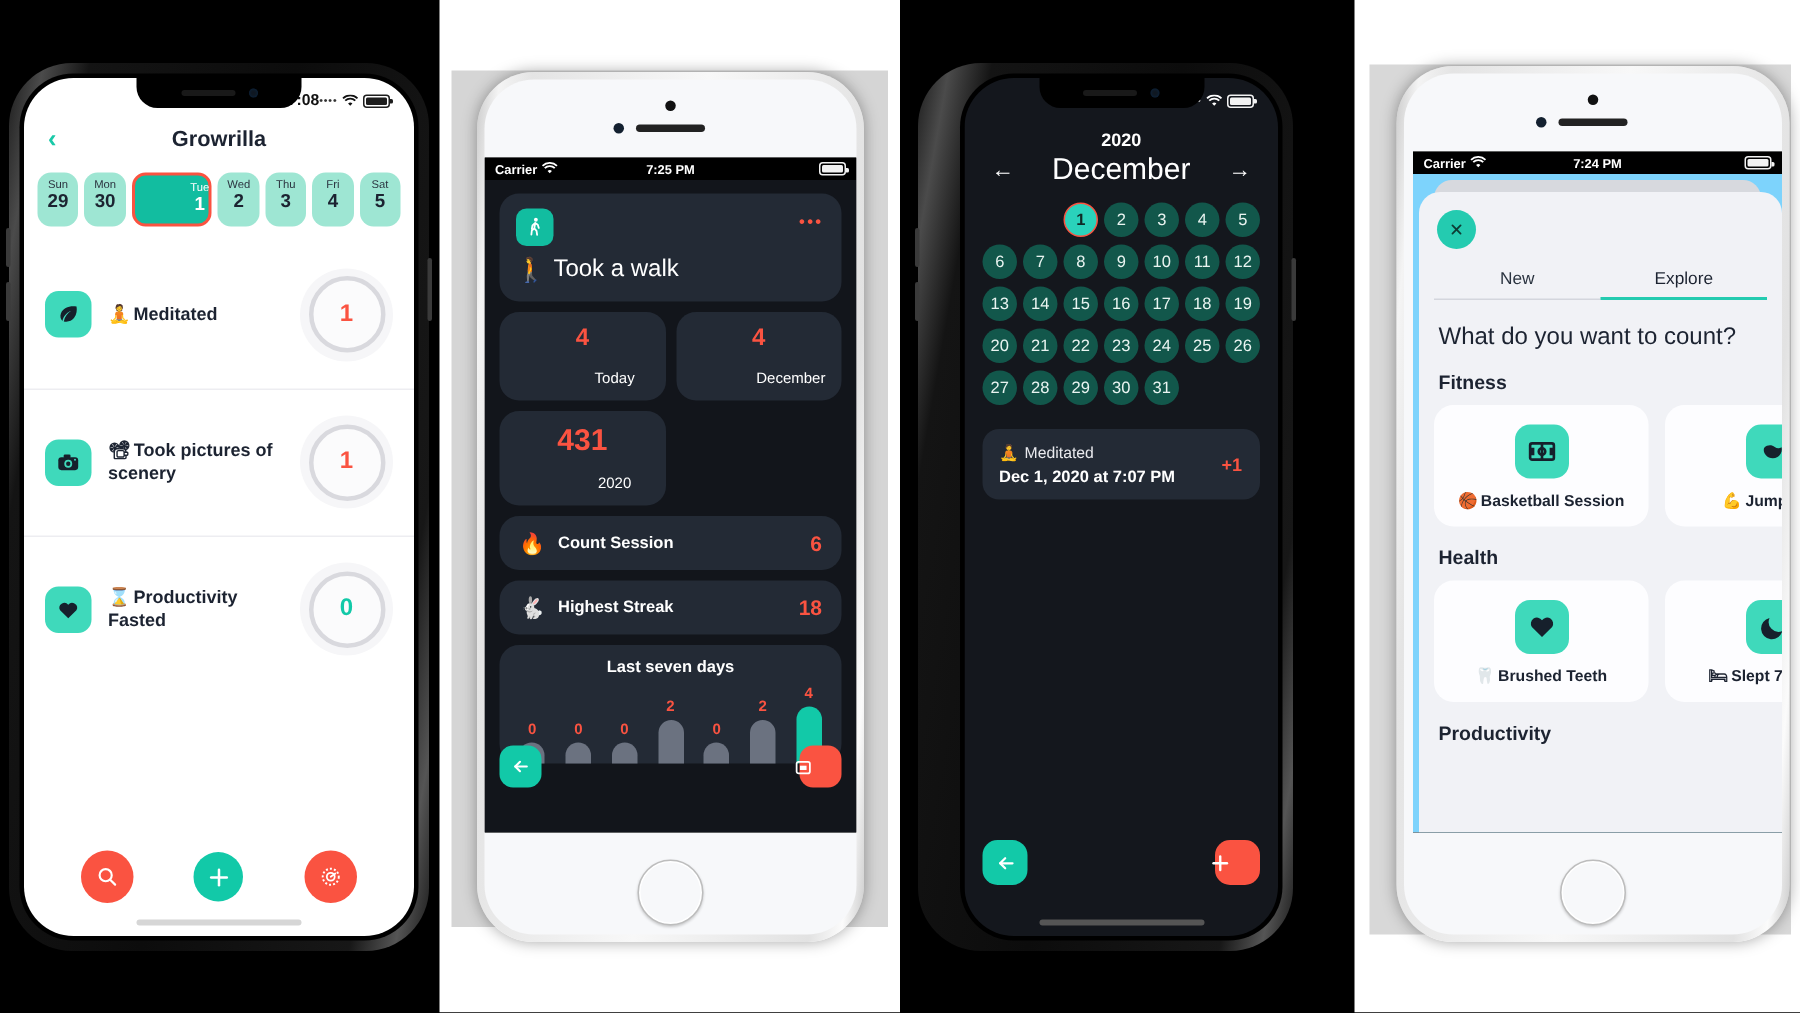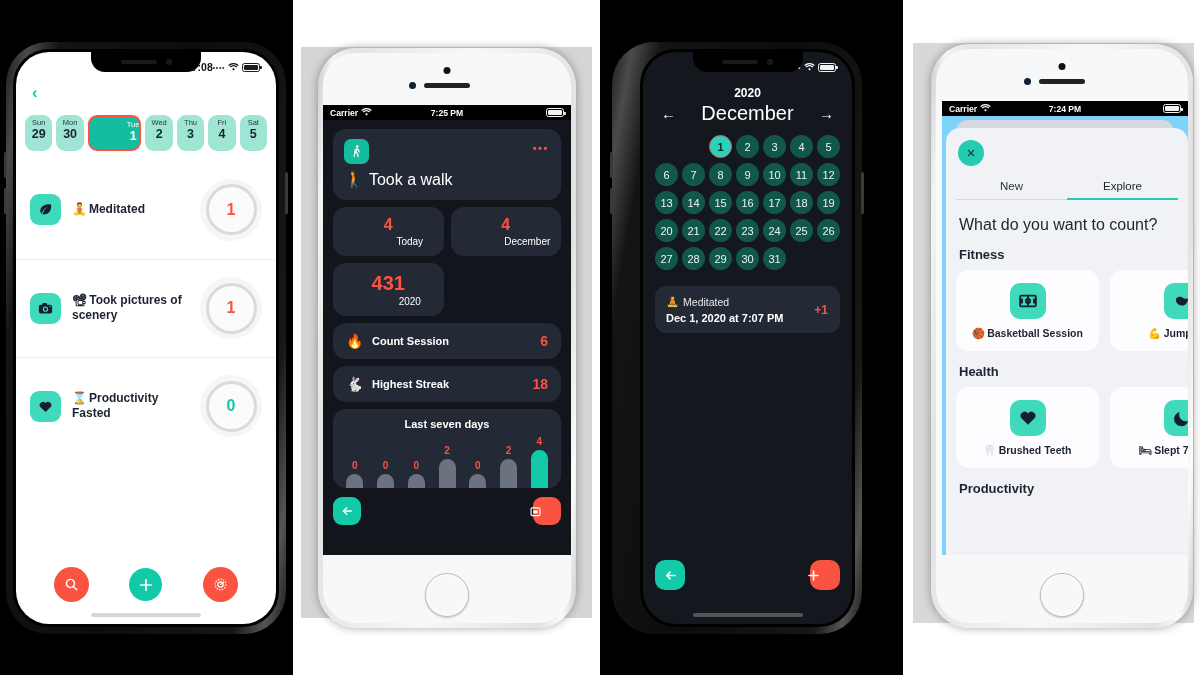--- a/index.html
+++ b/index.html
@@ -99,21 +99,21 @@
   .s2 { background:#12151b; height:100%; padding:9px 10px 0; overflow:hidden; }
   .card { background:#232a35; border-radius:13px; }
   .c-head { padding:10px 11px 11px; position:relative; margin-bottom:7px; }
   .c-head .hi { width:25px; height:25px; border-radius:7px; background:#12bda0; display:flex; align-items:center; justify-content:center; }
   .c-head .dots { position:absolute; right:12px; top:13px; color:#fa5341; letter-spacing:1.6px; font-size:11px; font-weight:bold; }
   .c-head .ttl { margin-top:6px; font-size:16px; color:#fff; font-weight:400; display:flex; align-items:center; gap:5px; }
   .statgrid { display:grid; grid-template-columns:1fr 1fr; gap:7px; margin-bottom:7px; }
   .stat { border-radius:13px; background:#232a35; padding:9px 0 9px; text-align:center; }
   .stat .v { color:#fa5341; font-weight:bold; line-height:1.1; }
   .stat .v.s { font-size:16px; } .stat .v.l { font-size:20px; }
-  .stat .k { color:#fff; font-size:10px; margin-top:2px;padding-left:43px; }
+  .stat .k { color:#fff; font-size:10px; margin-top:12px;padding-left:43px; }
   .srow { display:flex; align-items:center; border-radius:13px; background:#232a35; padding:10px 13px; margin-bottom:7px; }
   .srow .ic { font-size:14px; width:22px; }
   .srow .lb { color:#fff; font-size:11px; font-weight:bold; flex:1; margin-left:4px; }
   .srow .vl { color:#fa5341; font-size:14px; font-weight:bold; }
   .chart { border-radius:13px; background:#232a35; padding:9px 9px 0; }
   .chart .ct { text-align:center; color:#fff; font-size:11px; font-weight:bold; margin-bottom:6px; }
   .bars { display:flex; align-items:flex-end; justify-content:space-between; height:52px; gap:5px; }
   .bcol { flex:1; display:flex; flex-direction:column; align-items:center; justify-content:flex-end; height:100%; }
   .bval { color:#fa5341; font-size:10px; font-weight:bold; margin-bottom:3px; }
   .bar { width:100%; max-width:17px; border-radius:9px 9px 0 0; background:#6b7280; }
@@ -180,20 +180,21 @@
               <svg class="wifi" viewBox="0 0 16 12">
                   <path d="M8 10.4 5.9 8.2a3 3 0 0 1 4.2 0zM3.8 6.1a6 6 0 0 1 8.4 0l1.3-1.4a8 8 0 0 0-11 0zM1.6 3.8a9.3 9.3 0 0 1 12.8 0l1.2-1.3a11 11 0 0 0-15.2 0z" fill="currentColor"></path>
                 </svg>
               <span class="batt"></span>
             </span>
           </div>
 
           <div class="s1">
             <div class="s1-nav">
               <span class="s1-back">‹</span>
+              <span class="s1-title">Growrilla</span>
             </div>
             <div class="week" id="week-strip">
                 <div class="day">
                   <div class="dn">Sun</div>
                   <div class="dd">29</div>
                 </div>
                 <div class="day">
                   <div class="dn">Mon</div>
                   <div class="dd">30</div>
                 </div>

